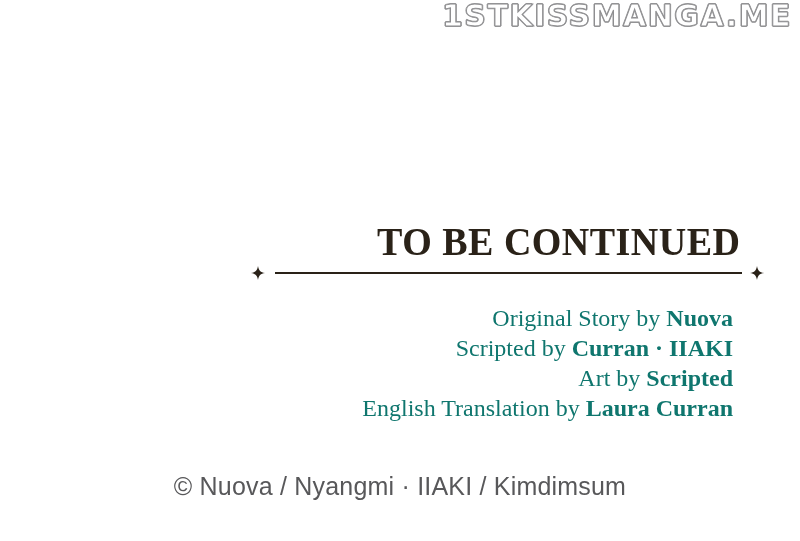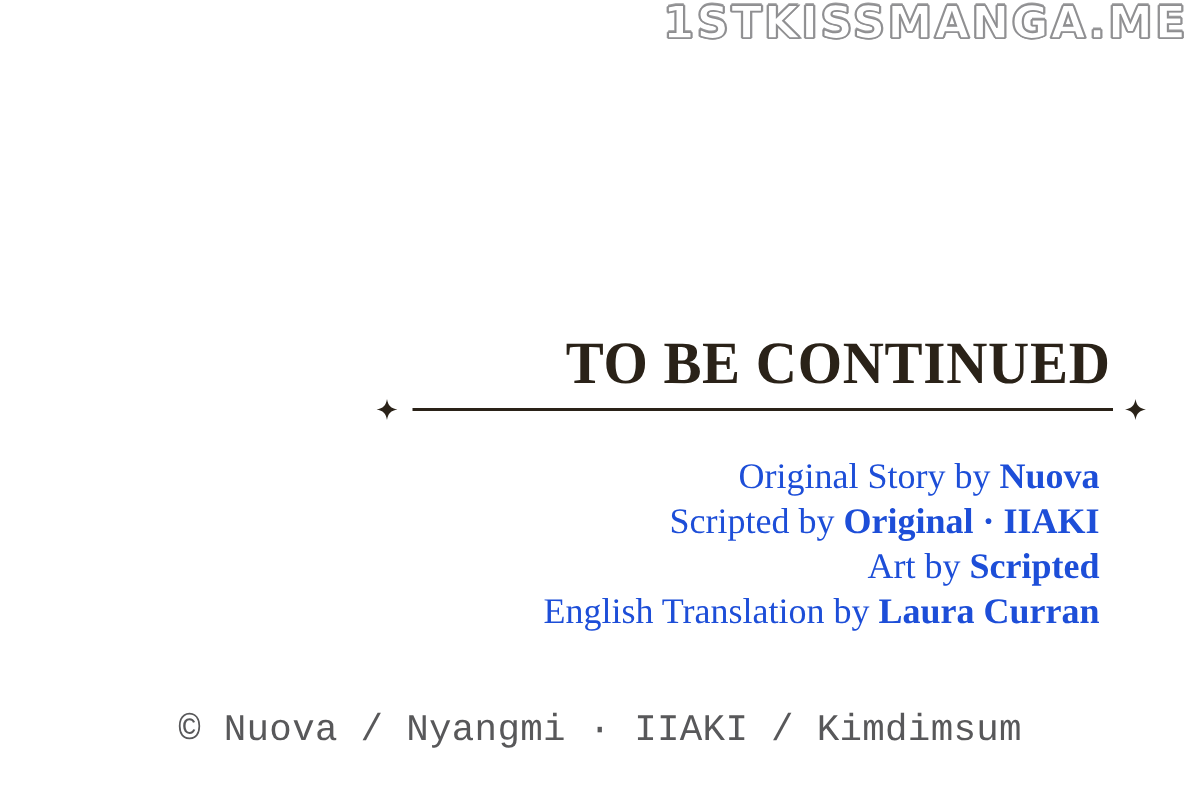--- a/index.html
+++ b/index.html
@@ -93,40 +93,40 @@
 
   #diamond-left  { left: 1px; }
   #diamond-right { left: 500px; }
 
   
   #credits {
     position: absolute;
     right: 67px;
     top: 303px;
     text-align: right;
-    color: #1d4ed8;
+    color: #0f766e;
     font-family: "Liberation Serif", serif;
     font-size: 24px;
     line-height: 30px;
     white-space: nowrap;
   }
 
   #credits .credit-line { display: block; }
   #credits .credit-line.spaced { margin-top: 0; }
   #credits .who { font-weight: 700; }
   #credits .what { font-weight: 400; }
 
   
   #copyright {
     position: absolute;
     left: 0;
     top: 472px;
     width: 800px;
     text-align: center;
-    font-family: Liberation Mono, monospace;
+    font-family: Liberation Sans, sans-serif;
     font-size: 25px;
     font-weight: 400;
     letter-spacing: 0.2px;
     color: #58585a;
     white-space: nowrap;
   }
 </style>
 </head>
 <body>
 
@@ -150,21 +150,21 @@
         <path d="M7 0 C7.7 4.4 9.6 6.3 14 7 C9.6 7.7 7.7 9.6 7 14 C6.3 9.6 4.4 7.7 0 7 C4.4 6.3 6.3 4.4 7 0 Z" fill="currentColor"></path>
       </svg>
     </span>
   </div>
 
   <div id="credits">
     <span class="credit-line">
       <span class="what">Original Story by </span><span class="who">Nuova</span>
     </span>
     <span class="credit-line">
-      <span class="what">Scripted by </span><span class="who">Original · IIAKI</span>
+      <span class="what">Scripted by </span><span class="who">Curran · IIAKI</span>
     </span>
     <span class="credit-line">
       <span class="what">Art by </span><span class="who">Scripted</span>
     </span>
     <span class="credit-line spaced">
       <span class="what">English Translation by </span><span class="who">Laura Curran</span>
     </span>
   </div>
 
   <div id="copyright">© Nuova / Nyangmi · IIAKI / Kimdimsum</div>

